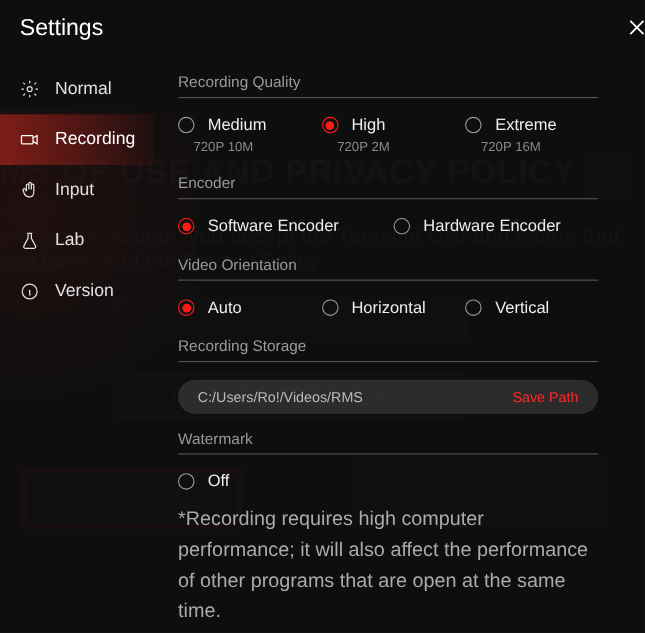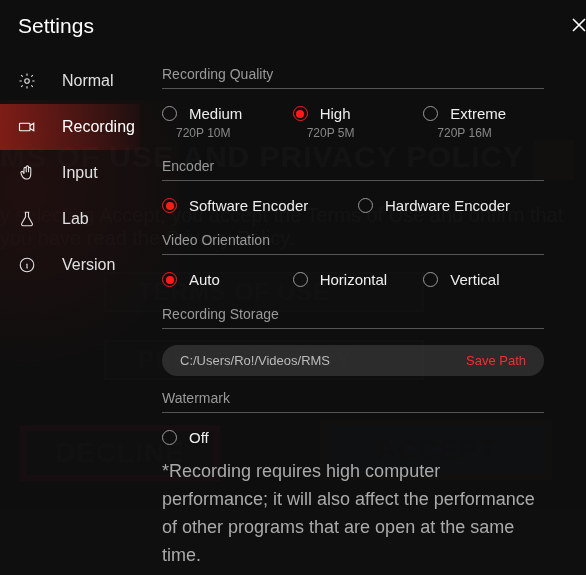--- a/index.html
+++ b/index.html
@@ -69,21 +69,21 @@
   
   .main {
     display: flex;
     height: calc(575px - 52px);
   }
   .sidebar {
     width: 140px; flex: none;
     padding-top: 6px;
   }
   .sb-item {
-    display: flex; align-items: center; gap: 26px;
+    display: flex; align-items: center; gap: 14px;
     padding: 14px 10px 14px 18px;
     font-size: 16px; color: #e0e0e0;
     cursor: pointer;
   }
   .sb-item.active {
     background: linear-gradient(90deg, rgba(210,40,30,0.55), rgba(210,40,30,0.05));
     color: #fff;
   }
   .sb-icon { width: 18px; height: 18px; display: flex; align-items: center; justify-content: center; flex:none; }
   .sb-icon svg { width: 18px; height: 18px; stroke: currentColor; fill: none; stroke-width: 1.5; }
@@ -235,21 +235,21 @@
               <span class="radio"></span>
               <span class="radio-label">Medium</span>
             </div>
             <span class="radio-sub">720P 10M</span>
           </div>
           <div class="radio-opt">
             <div class="radio-line">
               <span class="radio checked"></span>
               <span class="radio-label">High</span>
             </div>
-            <span class="radio-sub">720P 5M</span>
+            <span class="radio-sub">720P 2M</span>
           </div>
           <div class="radio-opt">
             <div class="radio-line">
               <span class="radio"></span>
               <span class="radio-label">Extreme</span>
             </div>
             <span class="radio-sub">720P 16M</span>
           </div>
         </div>
 

